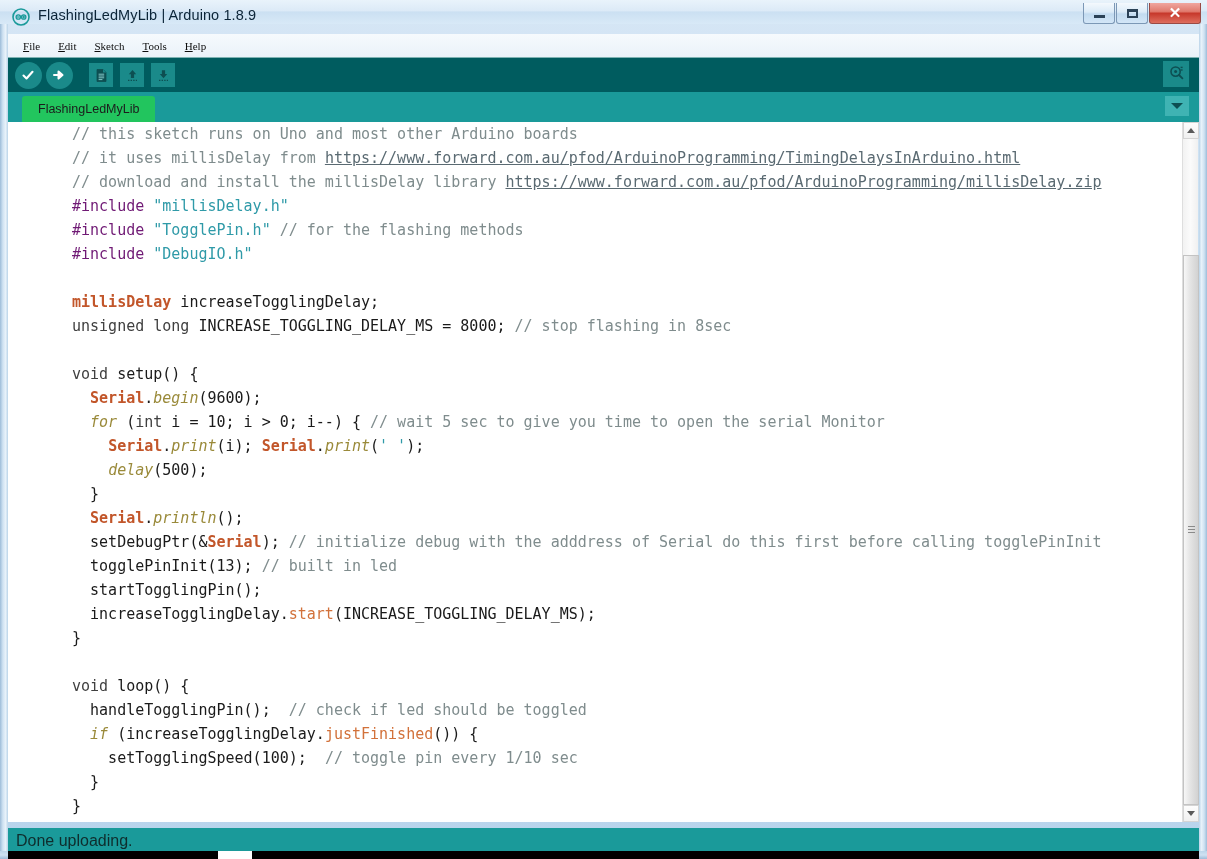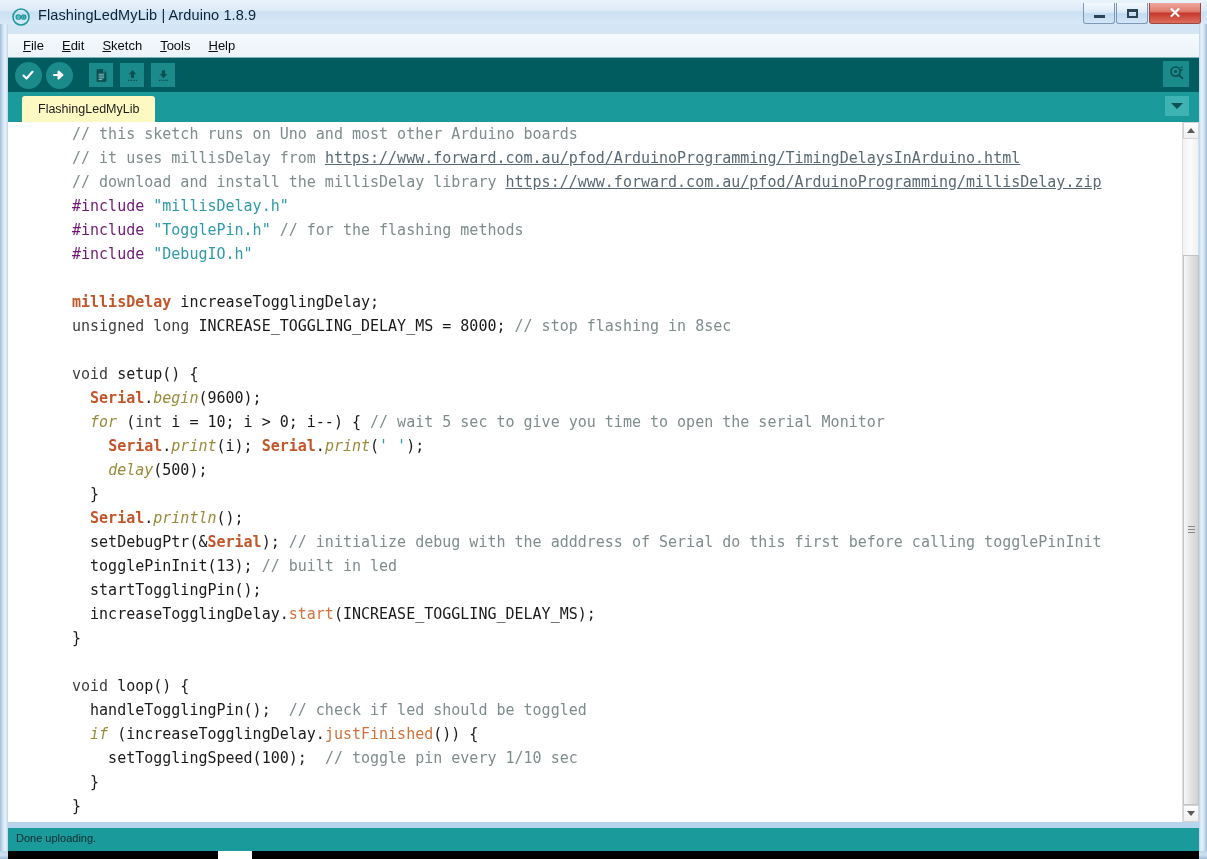--- a/index.html
+++ b/index.html
@@ -89,25 +89,26 @@
   .menubar {
     position:absolute; left:8px; top:34px;
     width: 1191px; height: 24px;
     background: linear-gradient(180deg,#f6fafd 0%, #eaf2f9 100%);
     border-bottom: 1px solid #7fb3b3;
     box-sizing: border-box;
     display:flex; align-items:center;
     padding-left: 6px;
   }
   .menuitem {
-    font-size: 13px;
+    font-size: 11px;
     color: #0c0c0c;
     padding: 2px 9px;
     cursor: default;
     white-space: nowrap;
+    font-family: Liberation Serif, serif;
   }
   .menuitem u { text-decoration: underline; }
 
   
   .toolbar {
     position:absolute; left:8px; top:58px;
     width:1191px; height:34px;
     background: #005c5f;
   }
   .tb-group { position:absolute; left:6px; top:0px; display:flex; gap:3px; align-items:center; height:34px;}
@@ -136,21 +137,21 @@
 
   
   .tabbar {
     position:absolute; left:8px; top:92px;
     width:1191px; height:30px;
     background:#1a9a9a;
   }
   .tab {
     position:absolute; left:14px; top:4px;
     height:26px;
-    background:#fef9c3;
+    background:#22c55e;
     border-radius:3px 3px 0 0;
     display:flex; align-items:center;
     padding: 0 16px;
     font-size:12.5px;
     color:#1c1c1c;
     cursor:pointer;
     white-space:nowrap;
   }
   .tab-menu {
     position:absolute; right:10px; top:4px;
@@ -235,21 +236,21 @@
   }
 
   
   .statusbar {
     position:absolute; left:8px; top:828px;
     width:1191px; height:23px;
     background:#1a9a9a;
   }
   .status-text {
     position:absolute; left:8px; top:4px;
-    font-size:11px;
+    font-size:16px;
     color:#0f2d2d;
     white-space:nowrap;
   }
   .console {
     position:absolute; left:8px; top:851px;
     width:1191px; height:8px;
     background:#000000;
   }
   .console-tab {
     position:absolute; left:210px; top:0; width:34px; height:8px;

